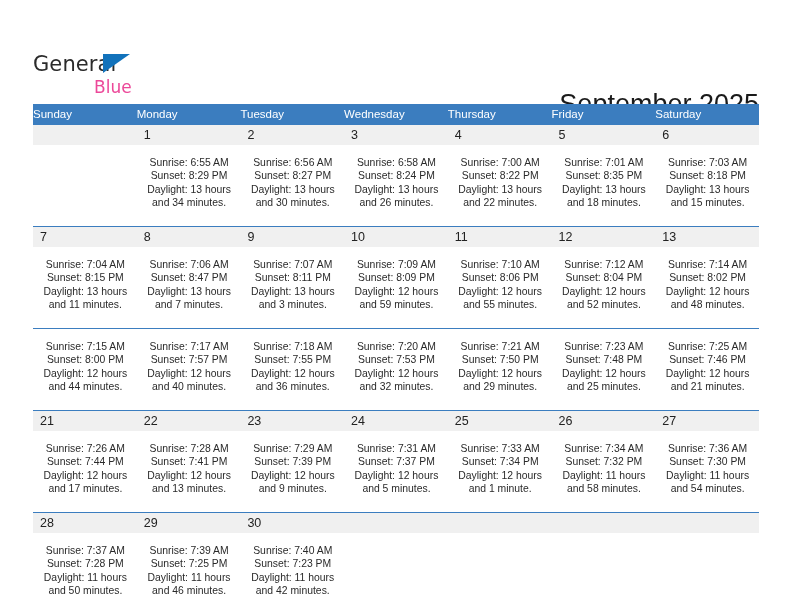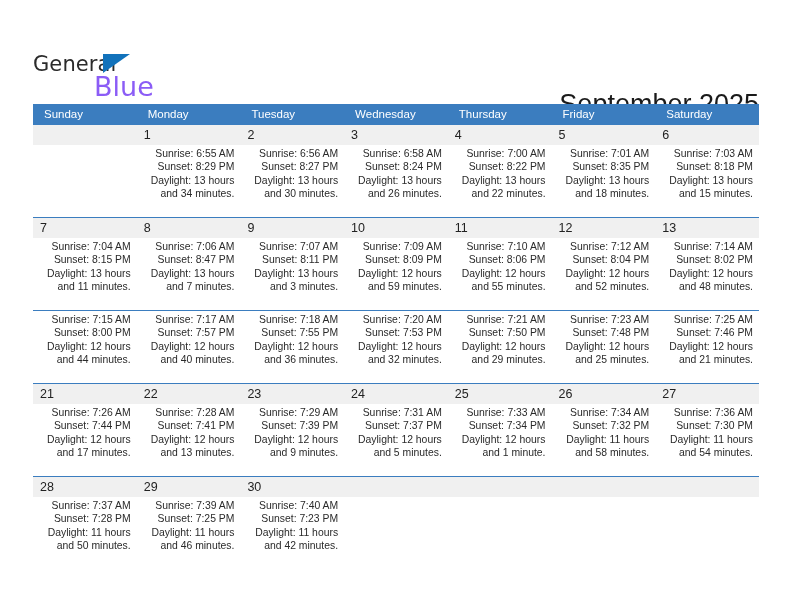--- a/index.html
+++ b/index.html
@@ -54,22 +54,22 @@
     top: 2px;
     width: 0;
     height: 0;
     border-left: 27px solid #1272bb;
     border-bottom: 19px solid transparent;
   }
   .logo-blue {
     position: absolute;
     left: 61px;
     top: 23px;
-    font-size: 27px;
-    color: #8b5cf6;
+    font-size: 17px;
+    color: #ec4899;
     font-family: "DejaVu Sans", sans-serif;
     line-height: 24px;
   }
 
   .title-block {
     position: absolute;
     right: 0;
     top: 0;
     text-align: right;
   }
@@ -98,21 +98,21 @@
     border-collapse: collapse;
     table-layout: fixed;
   }
 
   .dow-row th {
     background: #3b7dbf;
     color: #ffffff;
     font-size: 11.5px;
     font-weight: normal;
     text-align: left;
-    padding: 4px 0 5px 11px;
+    padding: 4px 0 5px 0;
     height: 12px;
     border: none;
   }
 
   .week-sep td {
     height: 1px;
     padding: 0;
     background: #3b7dbf;
     border: none;
     font-size: 0;
@@ -130,22 +130,22 @@
     vertical-align: top;
   }
   .daynum-row td.empty {
     background: #f0f0f0;
   }
 
   .detail-row td {
     background: #ffffff;
     font-size: 10.4px;
     color: #2a2a2a;
-    text-align: right;
-    padding: 2px 6px 8px 7px;
+    text-align: center;
+    padding: 11px 6px 8px 7px;
     vertical-align: top;
     border: none;
     line-height: 13.4px;
     height: 62px;
   }
   .detail-row td.empty {
     background: #ffffff;
   }
   .detail-line {
     white-space: normal;

